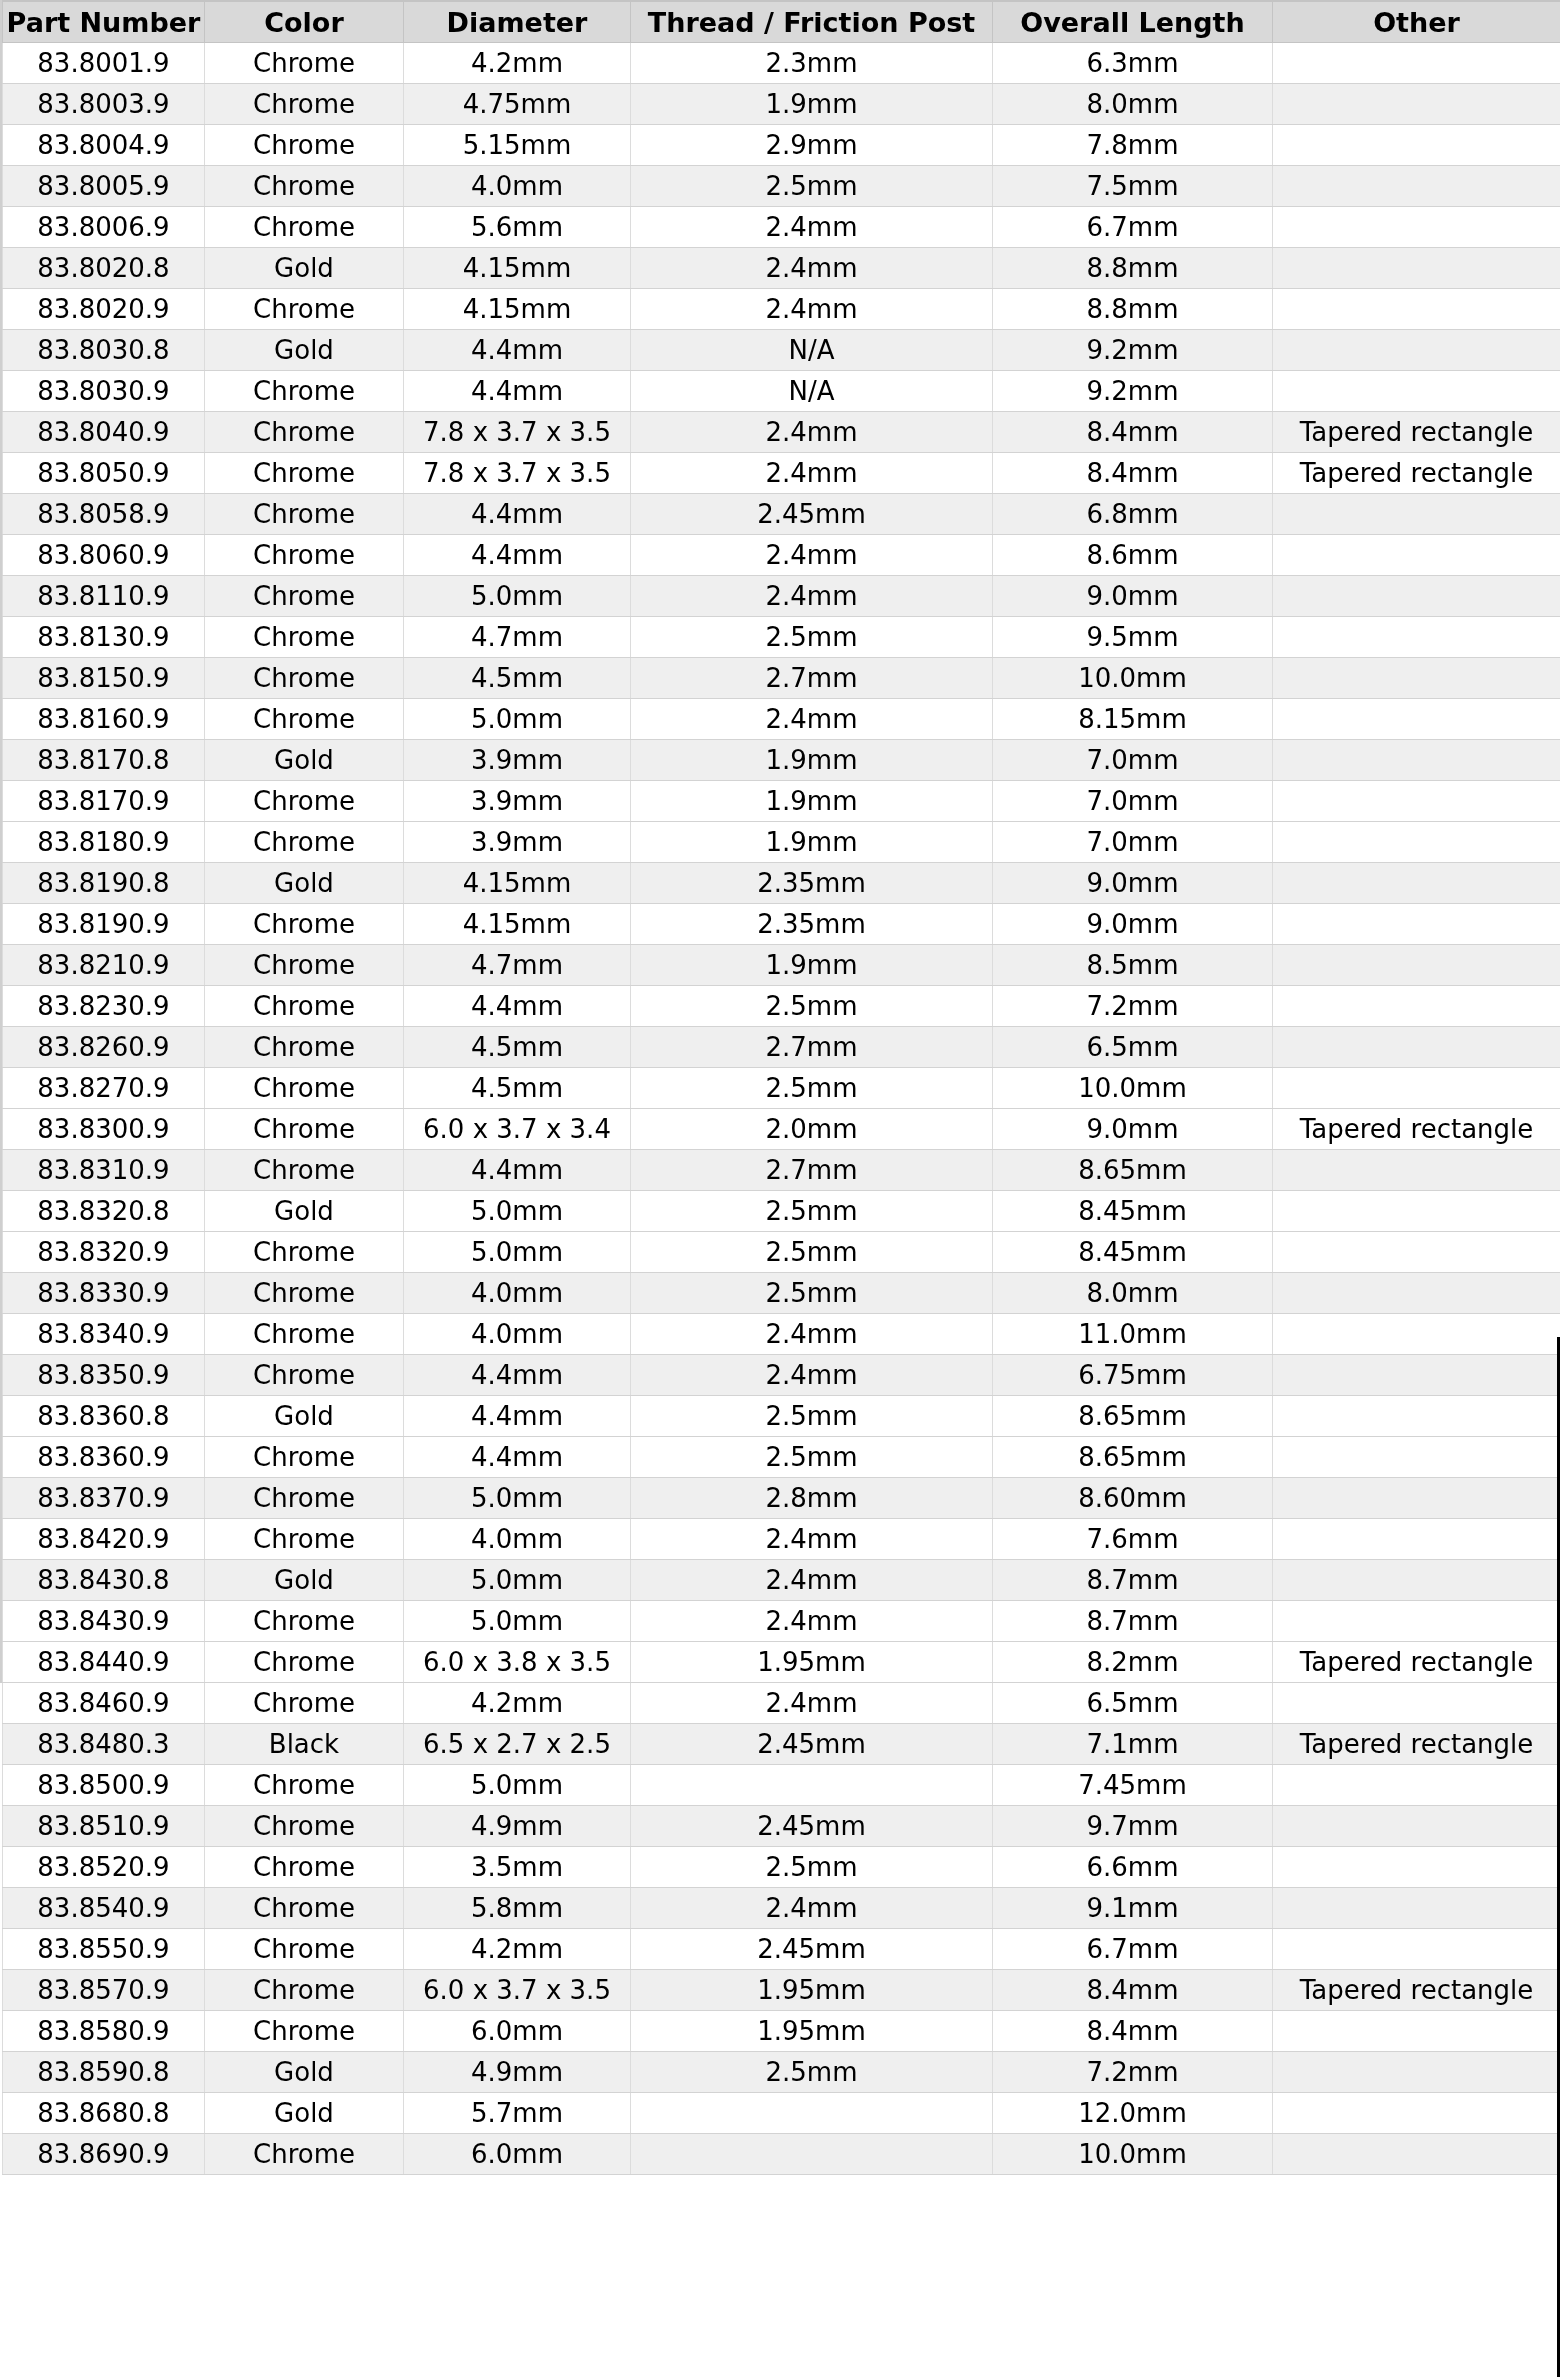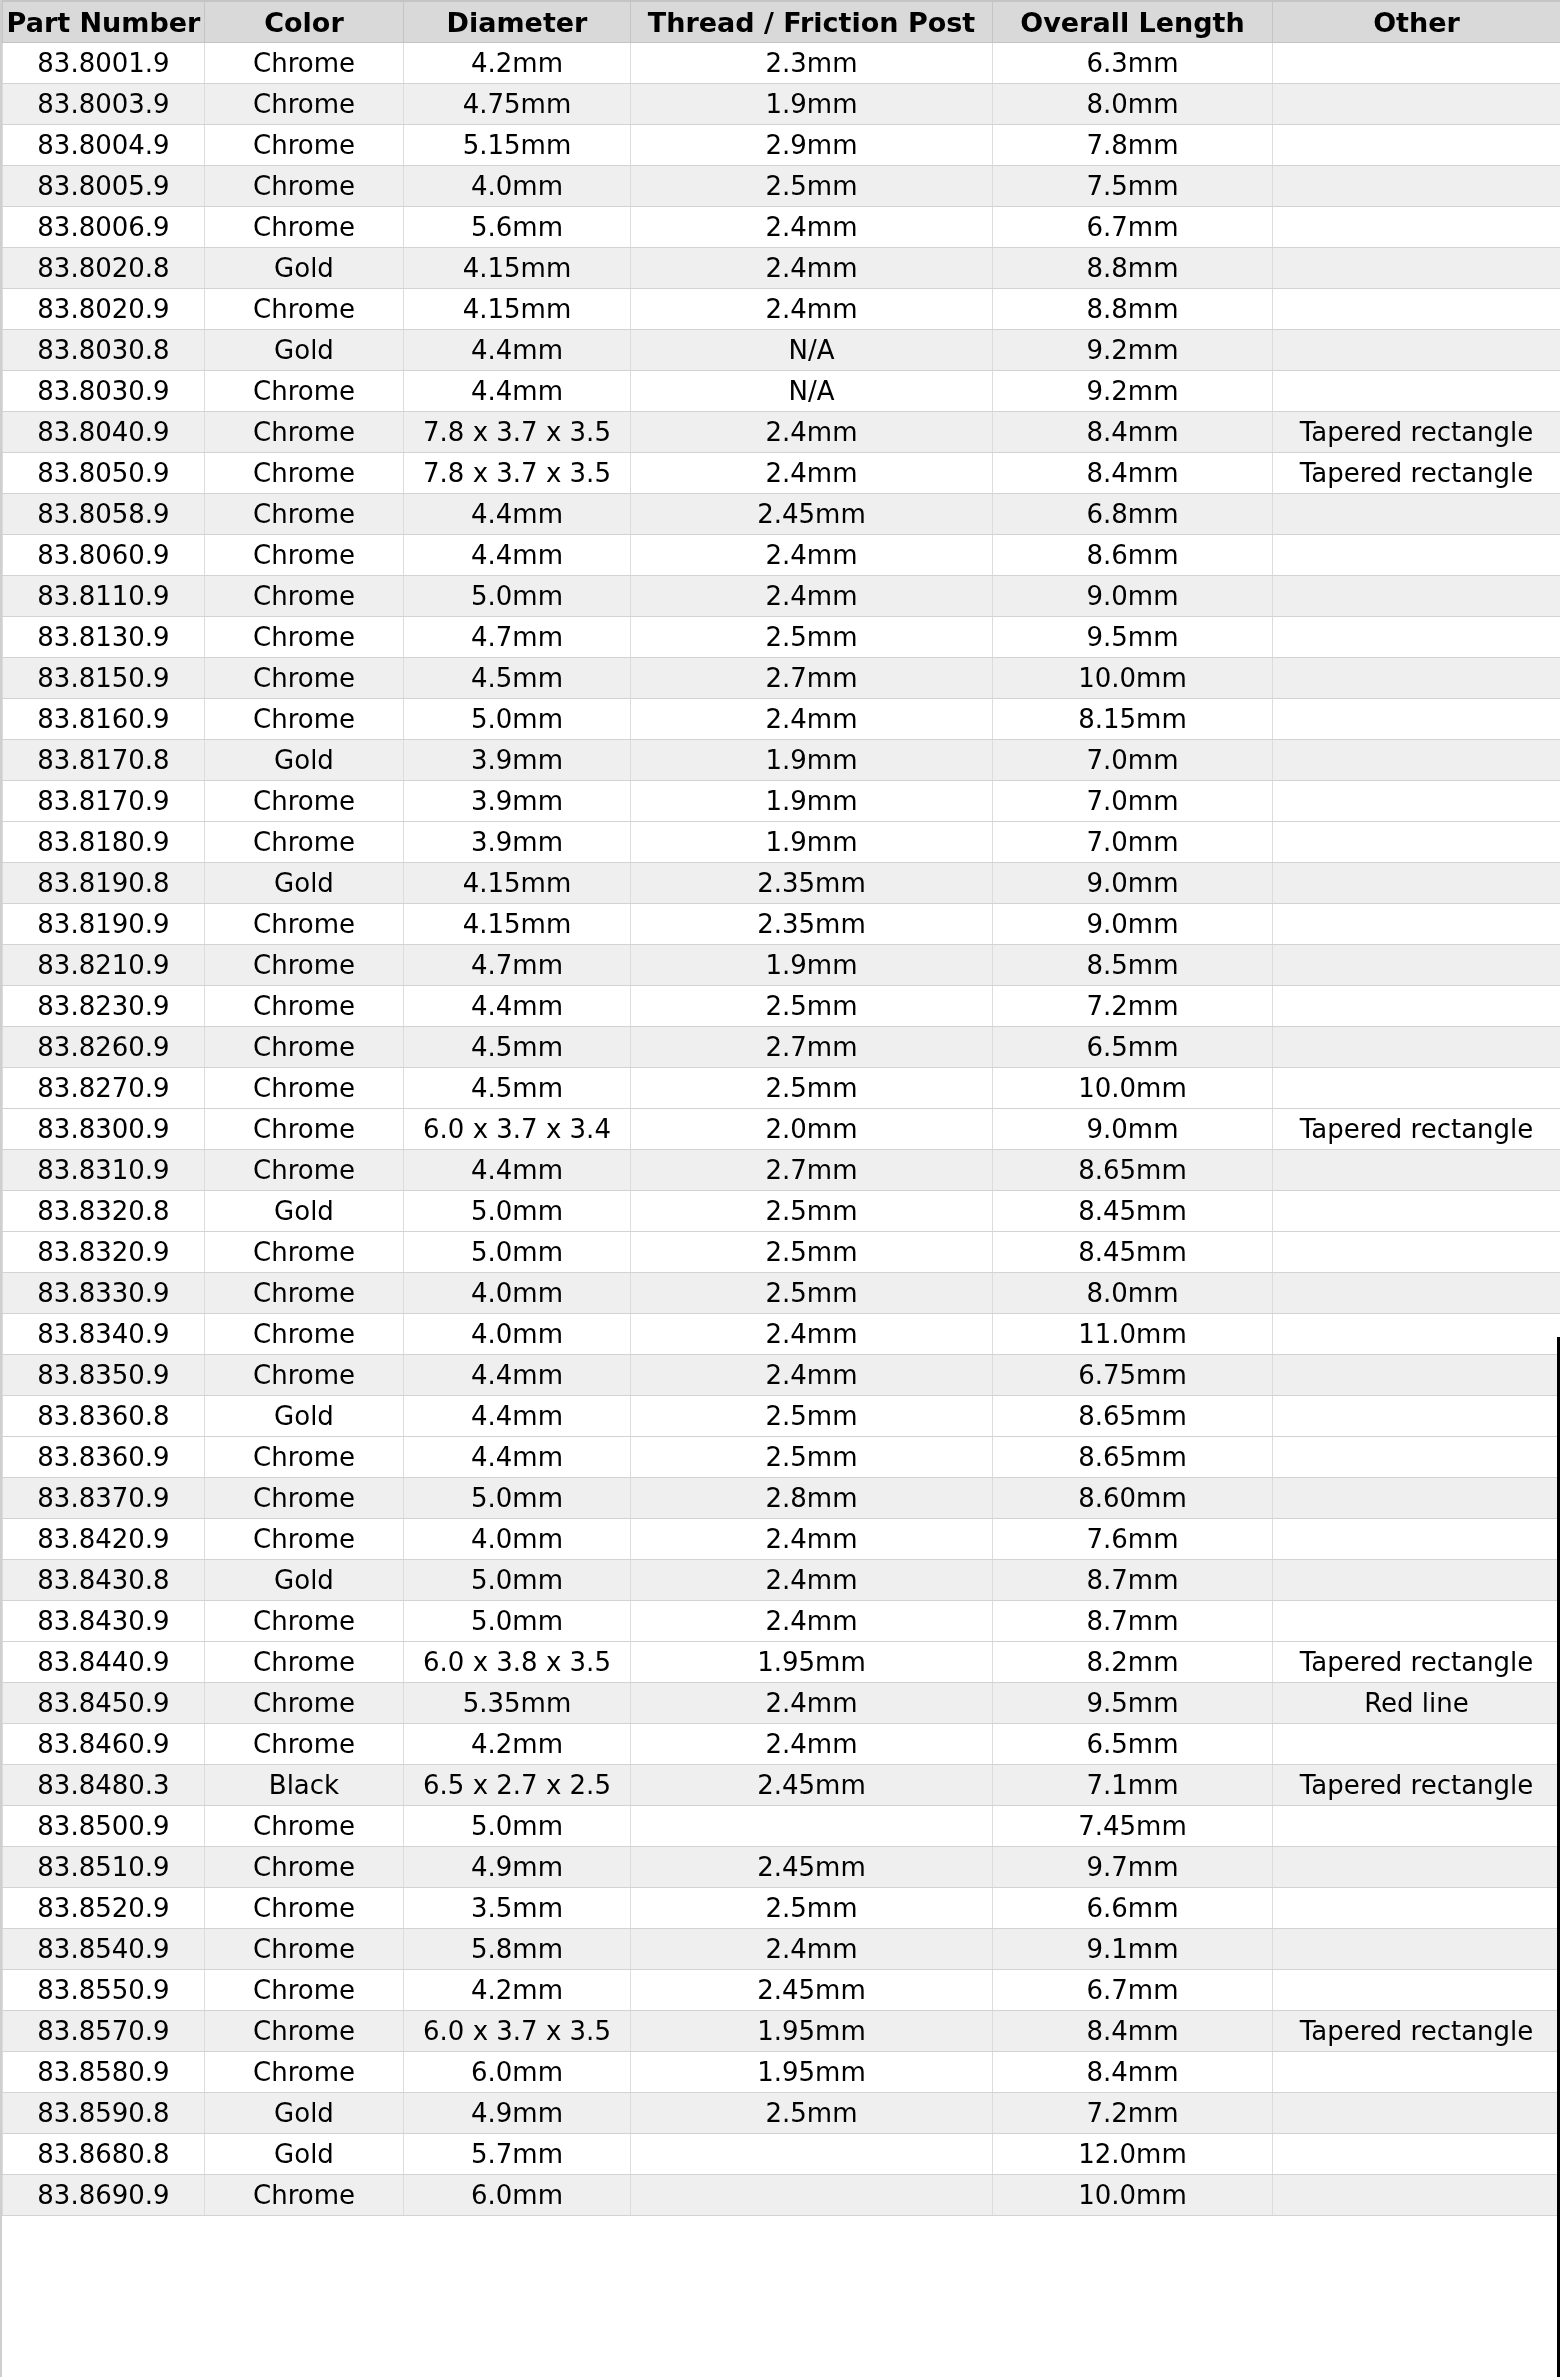--- a/index.html
+++ b/index.html
@@ -10,21 +10,21 @@
     body {
       width: 1560px;
       height: 2377px;
       overflow: hidden;
       font-family: "DejaVu Sans", "Liberation Sans", sans-serif;
       color: #000;
     }
     .sheet {
       position: relative;
       width: 1560px;
-      height: 2377px;
+      height: 1683px;
       border-left: 2.7px solid #cfcfcf;
       box-sizing: border-box;
     }
     table.parts {
       border-collapse: collapse;
       table-layout: fixed;
       width: 1558px;
     }
     table.parts col.c0 { width: 202px; }
     table.parts col.c1 { width: 199px; }
@@ -403,28 +403,20 @@
           <td></td>
         </tr>
         <tr class="plain">
           <td>83.8440.9</td>
           <td>Chrome</td>
           <td>6.0 x 3.8 x 3.5</td>
           <td>1.95mm</td>
           <td>8.2mm</td>
           <td>Tapered rectangle</td>
         </tr>
-        <tr class="shaded">
-          <td>83.8450.9</td>
-          <td>Chrome</td>
-          <td>5.35mm</td>
-          <td>2.4mm</td>
-          <td>9.5mm</td>
-          <td>Red line</td>
-        </tr>
         <tr class="plain">
           <td>83.8460.9</td>
           <td>Chrome</td>
           <td>4.2mm</td>
           <td>2.4mm</td>
           <td>6.5mm</td>
           <td></td>
         </tr>
         <tr class="shaded">
           <td>83.8480.3</td>

